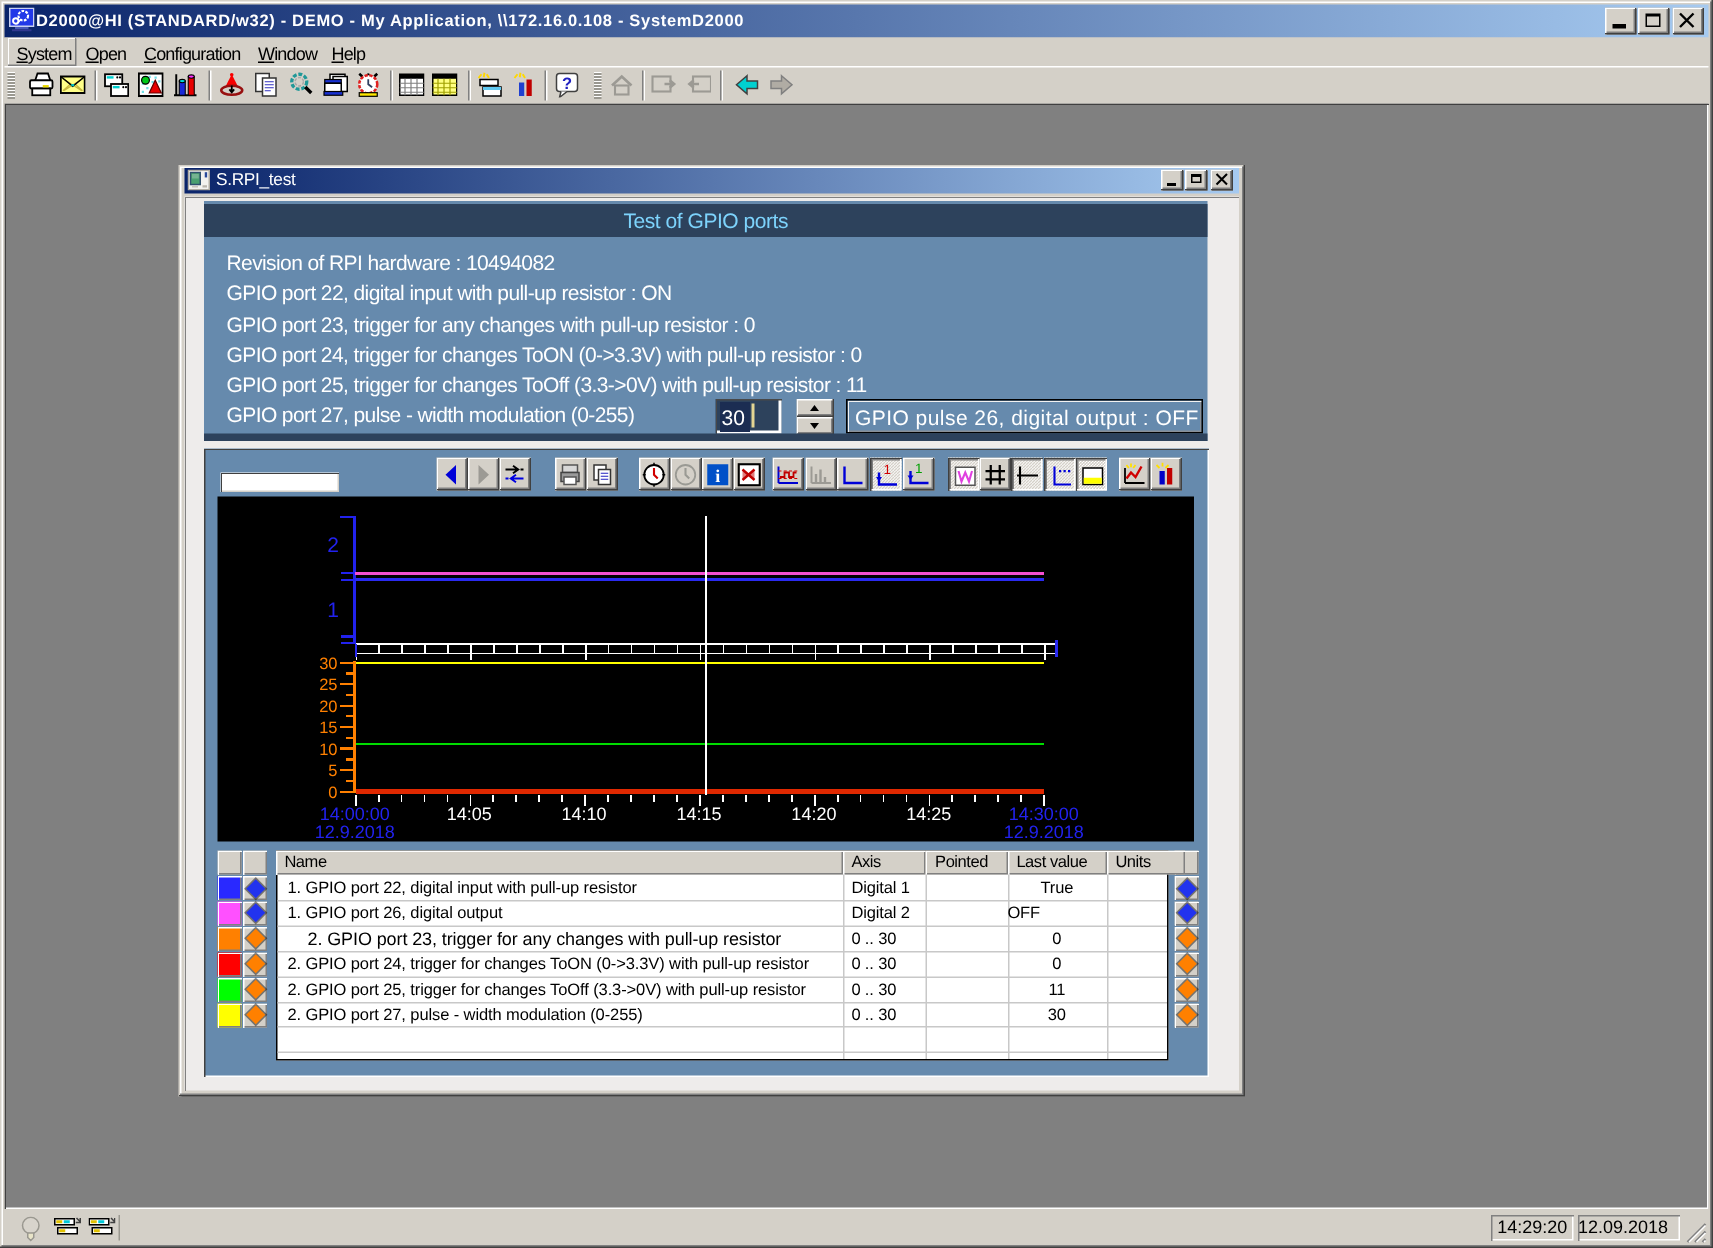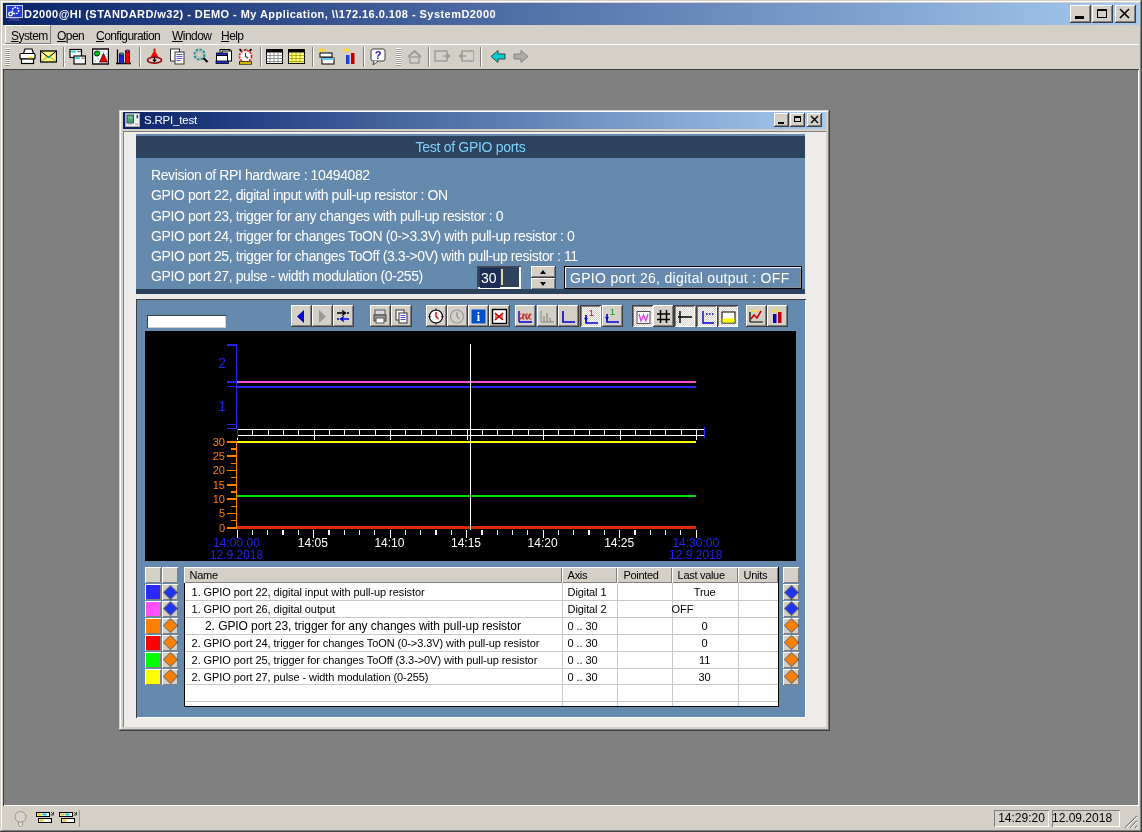--- a/index.html
+++ b/index.html
@@ -244,21 +244,21 @@
     <div class="abs" style="left:360.5px;top:157.5px;width:20.5px;height:20px;background:#1b2d52"></div>
   <div class="abs" style="left:362px;top:160px;color:#fff;font-size:14px">30</div>
   <div class="abs" style="left:382px;top:158.5px;width:1.5px;height:16px;background:#e4d693"></div>
 
   <div class="abs btnface" style="left:412px;top:156px;width:25px;height:12px"></div>
   <div class="abs btnface" style="left:412px;top:168px;width:25px;height:12px"></div>
   <div class="abs" style="left:421px;top:160px;width:0;height:0;border-left:3.5px solid transparent;border-right:3.5px solid transparent;border-bottom:4px solid #000"></div>
   <div class="abs" style="left:421px;top:172px;width:0;height:0;border-left:3.5px solid transparent;border-right:3.5px solid transparent;border-top:4px solid #000"></div>
 
   <div class="abs" style="left:445px;top:156px;width:238px;height:23px;border:1px solid #000;box-shadow:inset 1px 1px 0 #f2f2f2,inset -1px -1px 0 #8a9097"></div>
-  <div class="abs" style="left:451px;top:160px;color:#fff;font-size:14px;letter-spacing:0.3px">GPIO port 26, digital output : OFF</div>
+  <div class="abs" style="left:451px;top:160px;color:#fff;font-size:14px;letter-spacing:0.3px">GPIO pulse 26, digital output : OFF</div>
 
   <div class="abs" style="left:17px;top:179px;width:669px;height:5px;background:#2d425c"></div>
 
   <div class="abs" id="chartpanel" style="left:17px;top:189px;width:670px;height:419px;background:#668aad;box-shadow:inset 1px 1px 0 #404040,inset -1px -1px 0 #ffffff">
     <div class="abs" style="left:11px;top:16px;width:79px;height:13px;background:#fff;box-shadow:inset 1px 1px 0 #404040,inset -1px -1px 0 #d4d0c8"></div>
     <div class="abs btnface" style="left:154.5px;top:6px;width:21px;height:22px"></div>
 <svg class="abs" style="left:154.5px;top:7px" width="21" height="21" viewBox="0 0 21 21">
         <path d="M13 4 L6 10.5 L13 17 Z" fill="#0000d8"></path>
       </svg>
 <div class="abs btnface" style="left:175.5px;top:6px;width:21px;height:22px"></div>
@@ -518,21 +518,21 @@
 <div class="abs" style="left:9px;top:369.5px;width:16px;height:16px;background:#ffff00;box-shadow:inset 1px 1px 0 #fff,inset -1px -1px 0 #808080"></div>
 <div class="abs" style="left:26px;top:369.5px;width:16px;height:16px;background:#d4d0c8;box-shadow:inset 1px 1px 0 #fff,inset -1px -1px 0 #808080"></div>
 <div class="abs" style="left:29.5px;top:373.0px;width:9px;height:9px;background:#ff8000;transform:rotate(45deg);box-shadow:0 0 0 1px rgba(0,0,0,0.45)"></div>
 <div class="abs" style="left:647px;top:369.5px;width:16px;height:16px;background:#d4d0c8;box-shadow:inset 1px 1px 0 #fff,inset -1px -1px 0 #808080"></div>
 <div class="abs" style="left:650.5px;top:373.0px;width:9px;height:9px;background:#ff8000;transform:rotate(45deg);box-shadow:0 0 0 1px rgba(0,0,0,0.45)"></div>
 <div class="abs" style="left:47.6px;top:268px;width:595px;height:140px;background:#fff;border:1px solid #000"></div>
 <div class="abs" style="left:47.6px;top:268px;width:378.0px;height:16px;background:#d4d0c8;box-shadow:inset 1px 1px 0 #fff,inset -1px -1px 0 #808080;font-size:11px;letter-spacing:-0.3px;line-height:16px;padding-left:6px">Name</div>
 <div class="abs" style="left:425.6px;top:268px;width:55.8px;height:16px;background:#d4d0c8;box-shadow:inset 1px 1px 0 #fff,inset -1px -1px 0 #808080;font-size:11px;letter-spacing:-0.3px;line-height:16px;padding-left:6px">Axis</div>
 <div class="abs" style="left:481.4px;top:268px;width:54.2px;height:16px;background:#d4d0c8;box-shadow:inset 1px 1px 0 #fff,inset -1px -1px 0 #808080;font-size:11px;letter-spacing:-0.3px;line-height:16px;padding-left:6px">Pointed</div>
 <div class="abs" style="left:535.6px;top:268px;width:66.0px;height:16px;background:#d4d0c8;box-shadow:inset 1px 1px 0 #fff,inset -1px -1px 0 #808080;font-size:11px;letter-spacing:-0.3px;line-height:16px;padding-left:6px">Last value</div>
-<div class="abs" style="left:601.6px;top:268px;width:40.0px;height:16px;background:#d4d0c8;box-shadow:inset 1px 1px 0 #fff,inset -1px -1px 0 #808080;font-size:11px;letter-spacing:-0.3px;line-height:16px;padding-left:6px">Units</div>
+<div class="abs" style="left:601.6px;top:268px;width:52px;height:16px;background:#d4d0c8;box-shadow:inset 1px 1px 0 #fff,inset -1px -1px 0 #808080;font-size:11px;letter-spacing:-0.3px;line-height:16px;padding-left:6px">Units</div>
 <div class="abs" style="left:425.6px;top:284px;width:1px;height:123px;background:#c8c8c8"></div>
 <div class="abs" style="left:481.4px;top:284px;width:1px;height:123px;background:#c8c8c8"></div>
 <div class="abs" style="left:535.6px;top:284px;width:1px;height:123px;background:#c8c8c8"></div>
 <div class="abs" style="left:601.6px;top:284px;width:1px;height:123px;background:#c8c8c8"></div>
 <div class="abs" style="left:55.6px;top:285.0px;height:16.9px;line-height:16.9px;font-size:11px;letter-spacing:-0.07px;white-space:nowrap">1. GPIO port 22, digital input with pull-up resistor</div>
 <div class="abs" style="left:431.6px;top:285.0px;height:16.9px;line-height:16.9px;font-size:11px;letter-spacing:-0.1px">Digital 1</div>
 <div class="abs" style="left:535.6px;top:285.0px;width:66px;height:16.9px;line-height:16.9px;font-size:11px;letter-spacing:-0.1px;text-align:center">True</div>
 <div class="abs" style="left:55.6px;top:301.9px;height:16.9px;line-height:16.9px;font-size:11px;letter-spacing:-0.07px;white-space:nowrap">1. GPIO port 26, digital output</div>
 <div class="abs" style="left:431.6px;top:301.9px;height:16.9px;line-height:16.9px;font-size:11px;letter-spacing:-0.1px">Digital 2</div>
 <div class="abs" style="left:535.6px;top:301.9px;width:66px;height:16.9px;line-height:16.9px;font-size:11px;letter-spacing:-0.1px;">OFF</div>

